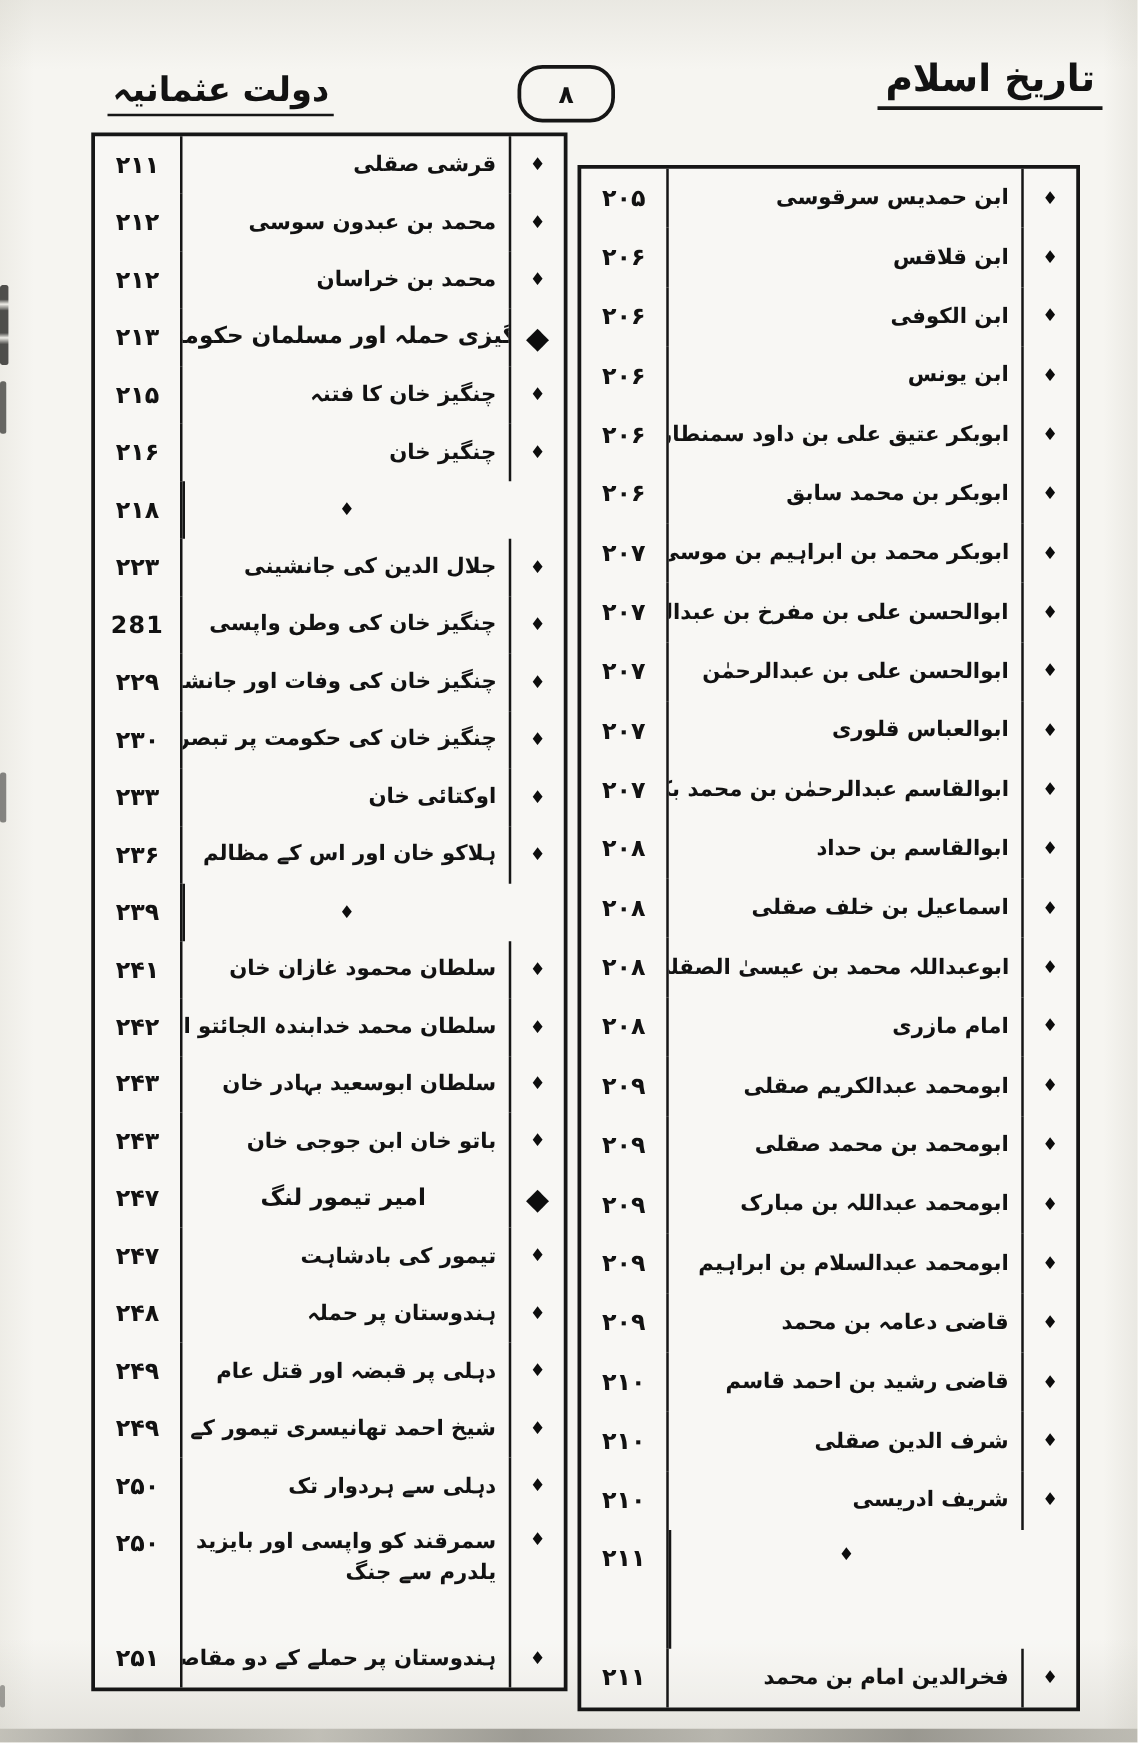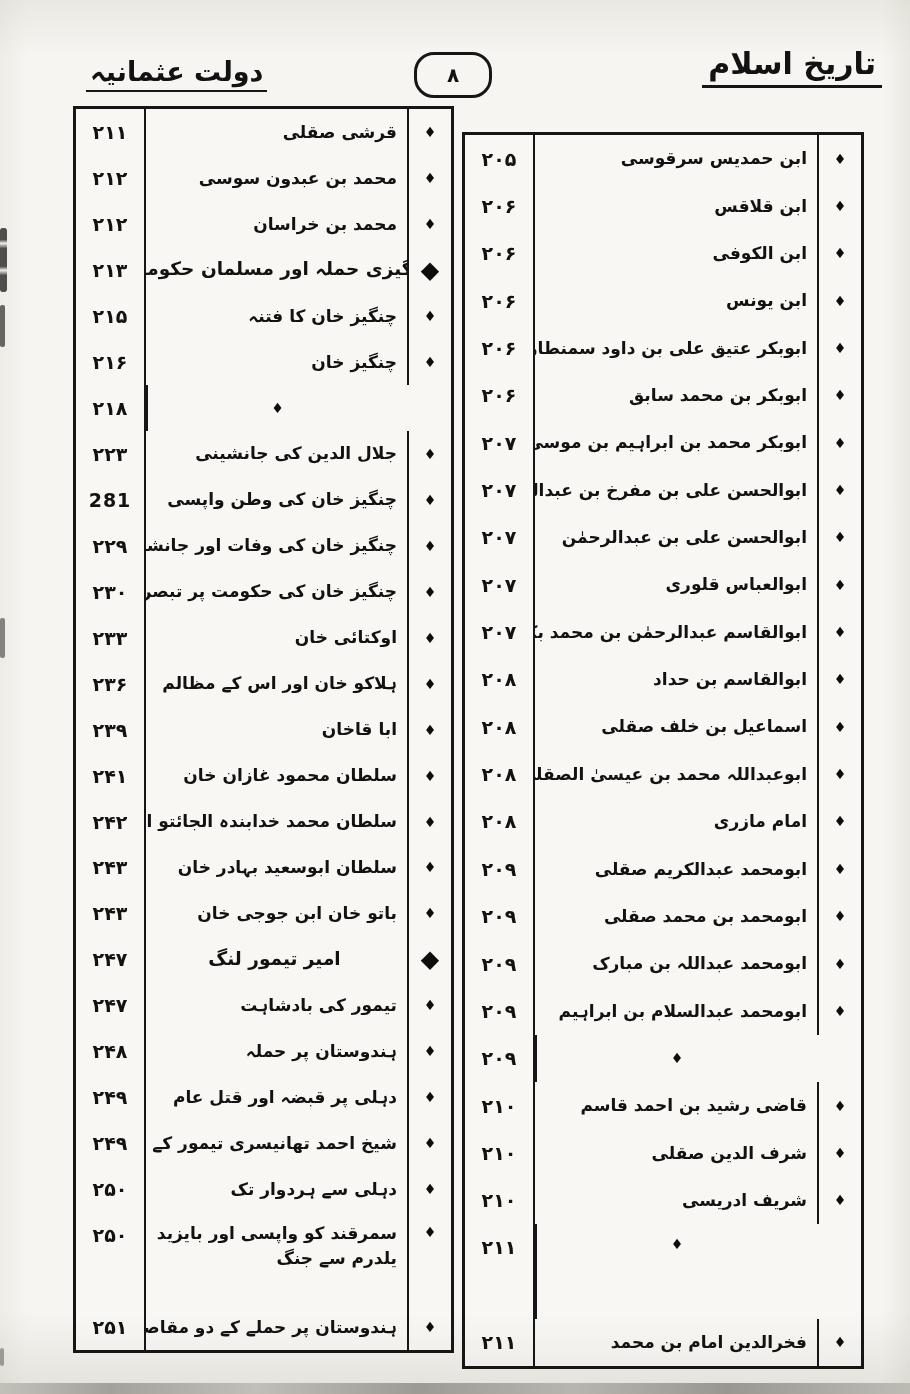--- a/index.html
+++ b/index.html
@@ -186,20 +186,21 @@
       <div class="cell-text">ابومحمد عبداللہ بن مبارک</div>
       <div class="cell-bullet">♦</div>
     </div>
     <div class="row">
       <div class="cell-page">۲۰۹</div>
       <div class="cell-text">ابومحمد عبدالسلام بن ابراہیم</div>
       <div class="cell-bullet">♦</div>
     </div>
     <div class="row">
       <div class="cell-page">۲۰۹</div>
+      <div class="cell-text">قاضی دعامہ بن محمد</div>
       <div class="cell-bullet">♦</div>
     </div>
     <div class="row">
       <div class="cell-page">۲۱۰</div>
       <div class="cell-text">قاضی رشید بن احمد قاسم</div>
       <div class="cell-bullet">♦</div>
     </div>
     <div class="row">
       <div class="cell-page">۲۱۰</div>
       <div class="cell-text">شرف الدین صقلی</div>
@@ -280,21 +281,20 @@
       <div class="cell-text">اوکتائی خان</div>
       <div class="cell-bullet">♦</div>
     </div>
     <div class="row">
       <div class="cell-page">۲۳۶</div>
       <div class="cell-text">ہلاکو خان اور اس کے مظالم</div>
       <div class="cell-bullet">♦</div>
     </div>
     <div class="row">
       <div class="cell-page">۲۳۹</div>
-      <div class="cell-text">ابا قاخان</div>
       <div class="cell-bullet">♦</div>
     </div>
     <div class="row">
       <div class="cell-page">۲۴۱</div>
       <div class="cell-text">سلطان محمود غازان خان</div>
       <div class="cell-bullet">♦</div>
     </div>
     <div class="row">
       <div class="cell-page">۲۴۲</div>
       <div class="cell-text">سلطان محمد خدابندہ الجائتو اوغون خان</div>

